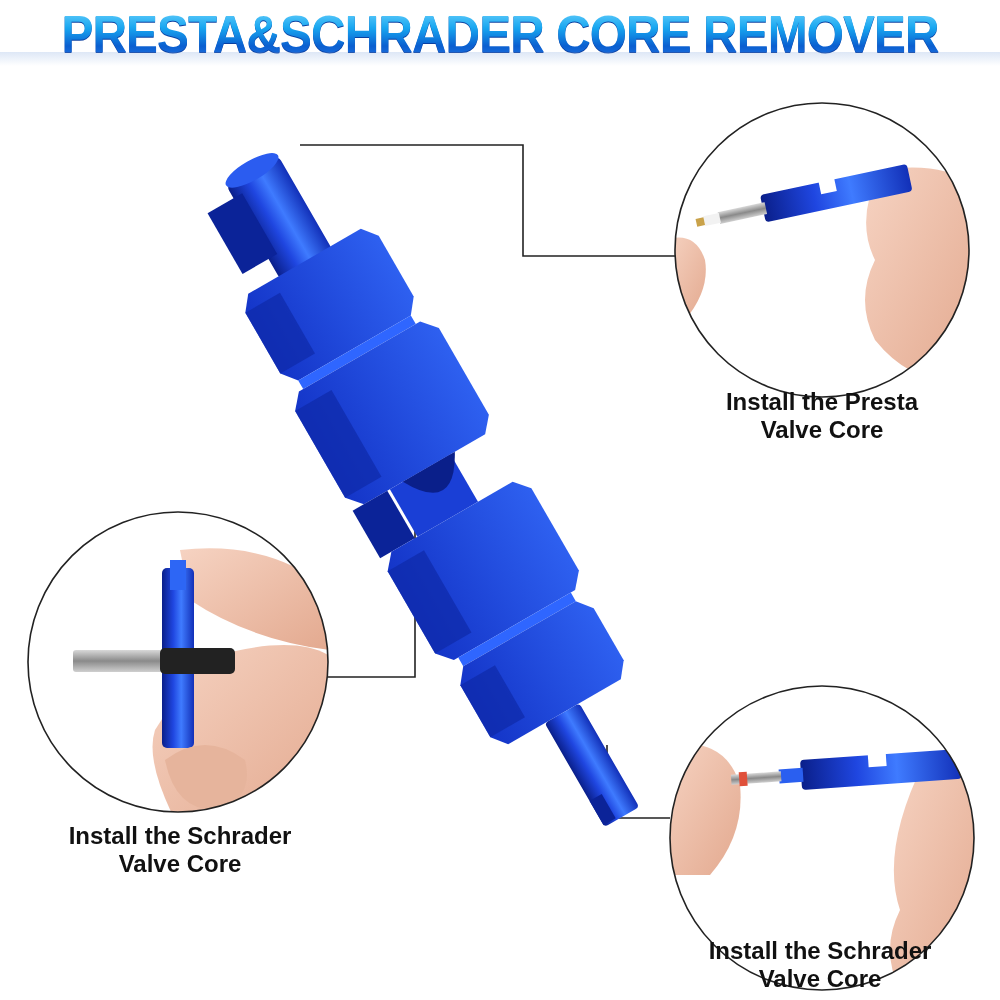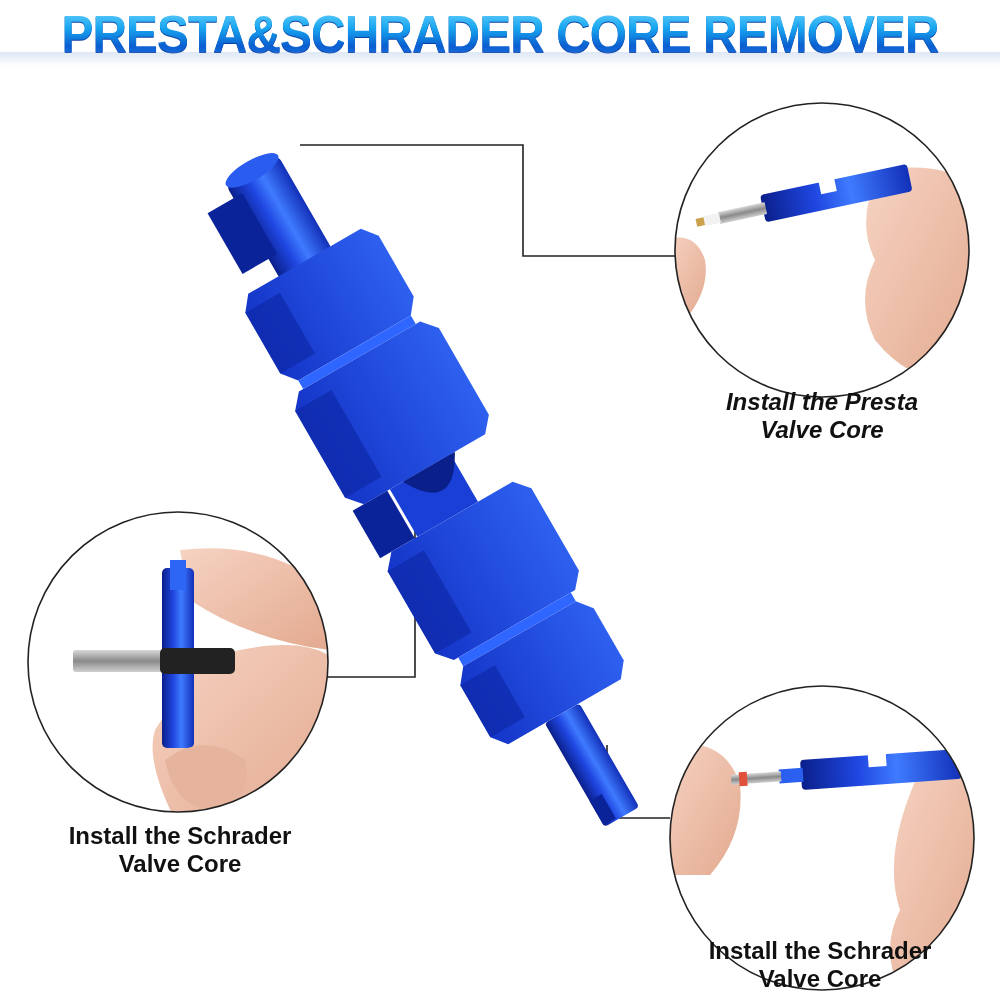--- a/index.html
+++ b/index.html
@@ -123,21 +123,21 @@
       <rect x="0" y="0" width="160" height="30" rx="4" fill="url(#blueBody)"></rect>
       <rect x="68" y="-2" width="18" height="14" fill="#fff"></rect>
       <rect x="-22" y="8" width="24" height="14" fill="#2a5ff0"></rect>
       <rect x="-70" y="10" width="50" height="10" fill="url(#metalG)"></rect>
       <rect x="-62" y="8" width="8" height="14" fill="#e0503a"></rect>
     </g>
   </g>
   <circle cx="822" cy="838" r="152" fill="none" stroke="#222" stroke-width="1.6"></circle>
 </svg>
 
-<div class="caption" style="left:672px;top:388px;width:300px;font-style:italic;">
+<div class="caption" style="left:672px;top:388px;width:300px;">
   <span class="cap-line">Install the Presta</span>
   <span class="cap-line">Valve Core</span>
 </div>
 <div class="caption" style="left:20px;top:822px;width:320px;">
   <span class="cap-line">Install the Schrader</span>
   <span class="cap-line">Valve Core</span>
 </div>
 <div class="caption" style="left:660px;top:937px;width:320px;">
   <span class="cap-line">Install the Schrader</span>
   <span class="cap-line">Valve Core</span>

